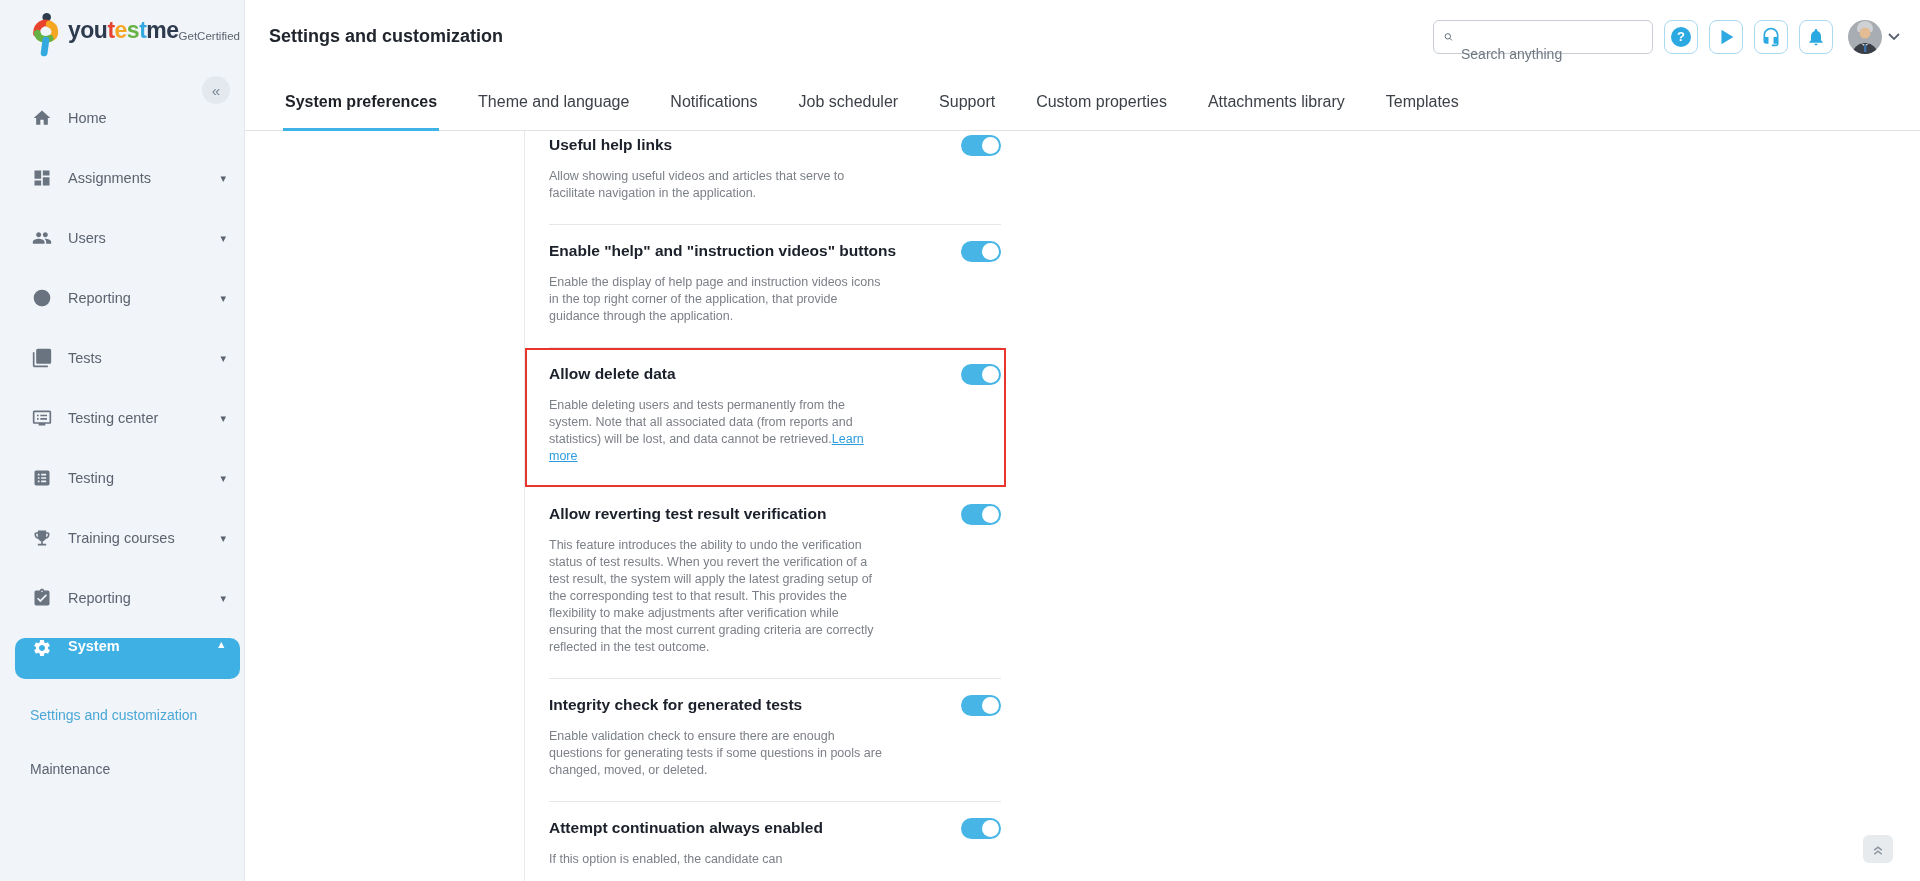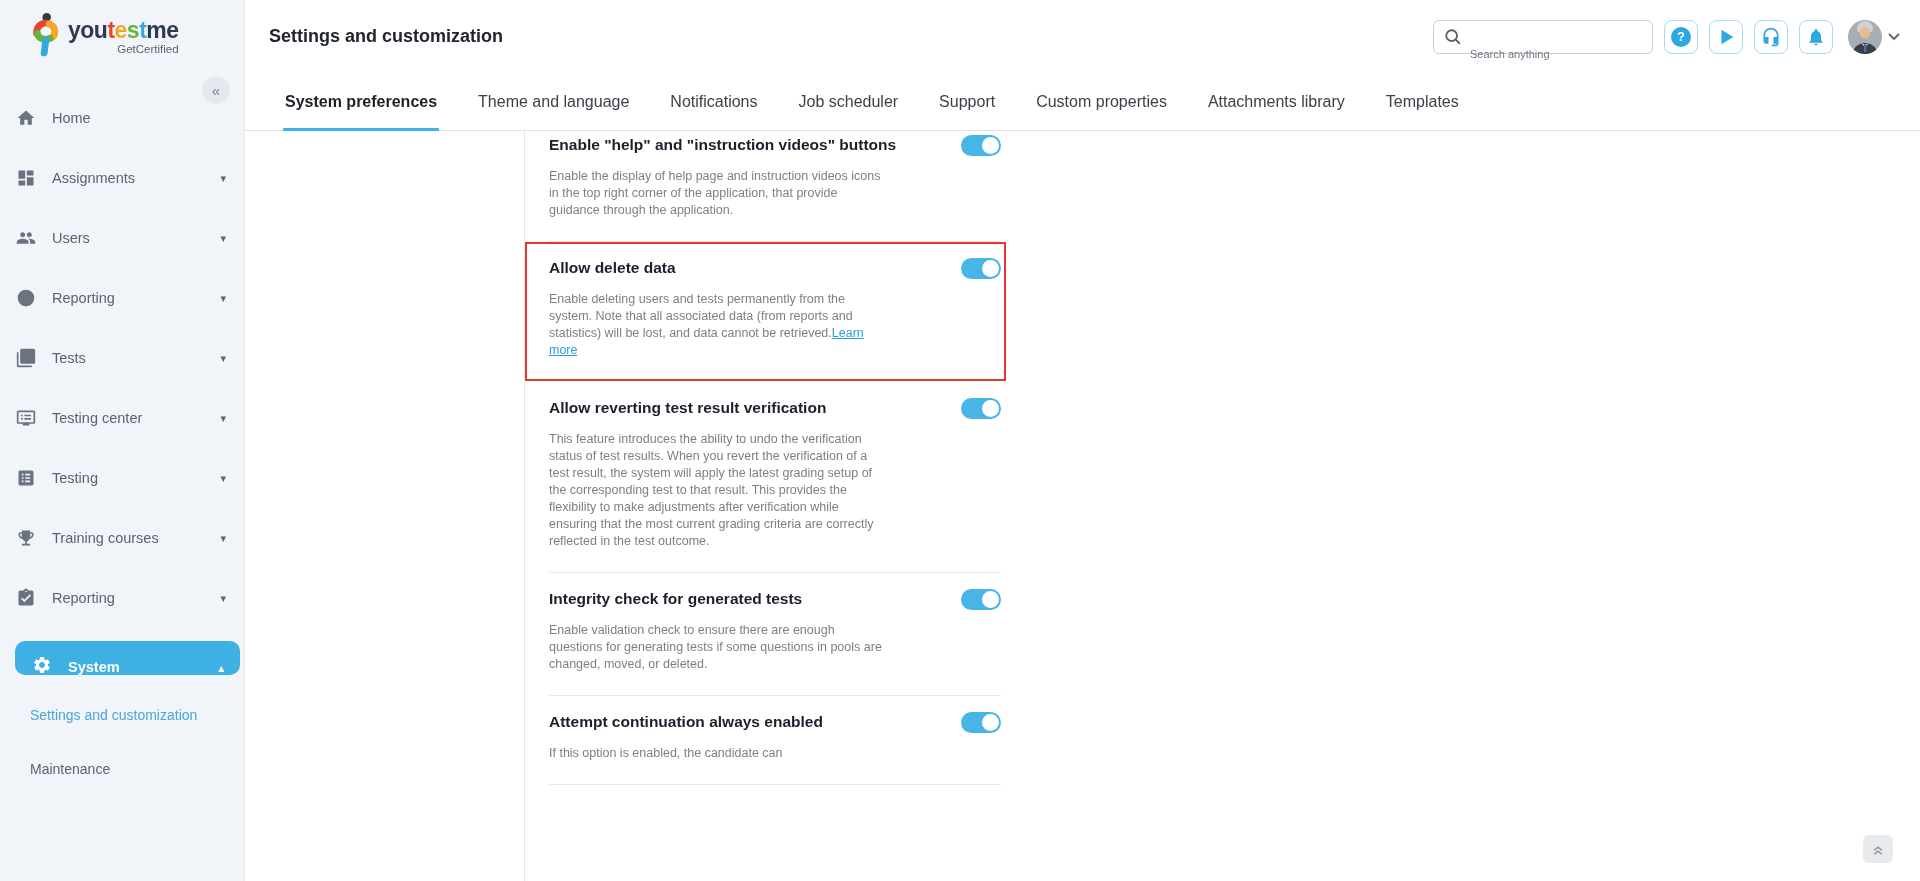--- a/index.html
+++ b/index.html
@@ -3,46 +3,46 @@
 <meta charset="utf-8">
 <style>
   * { margin:0; padding:0; box-sizing:border-box; }
   html,body { width:1920px; height:881px; overflow:hidden; font-family:"Liberation Sans", sans-serif; background:#fff; }
   .app { position:relative; width:1920px; height:881px; }
 
   
   .sidebar { position:absolute; left:0; top:0; width:245px; height:881px; background:#f1f4f9; border-right:1px solid #e3e8ef; }
   .logo { display:flex; align-items:flex-start; padding:10px 0 0 28px; cursor:pointer; }
   .logo-mark { width:34px; height:50px; margin-right:6px; }
-  .logo-textwrap { display:flex; flex-direction:column; align-items:flex-end; margin-top:8px; }
+  .logo-textwrap { display:flex; align-items:flex-end; margin-top:8px; }
   .logo-text { font-size:23px; font-weight:bold; letter-spacing:-0.5px; line-height:24px; }
   .logo-tagline { font-size:11.5px; color:#5b6370; margin-top:1px; }
   .collapse-btn { position:absolute; top:76px; right:14px; width:28px; height:28px; border-radius:50%; background:#e4e9f0; color:#76818f; font-size:15px; display:flex; align-items:center; justify-content:center; cursor:pointer; }
   .nav { list-style:none; margin-top:28px; }
-  .nav-item { display:flex; align-items:center; height:60px; padding:0 18px 0 16px; color:#5b6370; font-size:14.5px; cursor:pointer; }
+  .nav-item { display:flex; align-items:center; height:60px; padding:0 18px 0 32px; color:#5b6370; font-size:14.5px; cursor:pointer; }
   .nav-item .nicon { width:20px; height:20px; margin-right:16px; flex:0 0 20px; }
   .nav-item .nicon svg { width:20px; height:20px; fill:#6a7380; }
   .nav-item .nlabel { flex:1; }
   .nav-item .chev { font-size:11px; color:#5b6370; }
   .nav-item-active-slot { height:60px; display:flex; align-items:center; }
-  .nav-item-active { display:flex; align-items:flex-end; height:34px; margin:0 4px 0 15px; flex:1; background:#3fb0e4; border-radius:10px; padding:0 16px 0 17px; color:#fff; font-size:14.5px; font-weight:bold; cursor:pointer; }
+  .nav-item-active { display:flex; align-items:flex-start; height:41px; margin:0 4px 0 15px; flex:1; background:#3fb0e4; border-radius:10px; padding:0 16px 0 17px; color:#fff; font-size:14.5px; font-weight:bold; cursor:pointer; }
   .nav-item-active .nicon { width:20px; height:20px; margin-right:16px; }
   .nav-item-active .nicon svg { width:20px; height:20px; fill:#ffffff; }
   .nav-item-active .nlabel { flex:1; }
   .nav-item-active .chev { font-size:11px; color:#fff; }
   .sub-item { display:flex; align-items:center; height:54px; padding-left:30px; font-size:14px; color:#5b6370; cursor:pointer; }
   .sub-item.active { color:#4aa7d6; }
 
   
   .main { margin-left:245px; }
   .header { height:73px; display:flex; align-items:center; padding:0 20px 0 24px; background:#fff; }
   .page-title { font-size:18px; font-weight:bold; color:#21262e; }
   .header-right { margin-left:auto; display:flex; align-items:center; gap:11px; }
   .search-box { width:220px; height:34px; border:1px solid #c9ced6; border-radius:6px; background:#fff; display:flex; align-items:center; padding:0 10px; gap:8px; }
-  .search-box input { border:none; outline:none; flex:1; font-size:11px; color:#333; font-family:"Liberation Sans", sans-serif; background:transparent;margin-top:35px; }
+  .search-box input { border:none; outline:none; flex:1; font-size:14px; color:#333; font-family:"Liberation Sans", sans-serif; background:transparent;margin-top:35px; }
   .search-box input::placeholder { color:#6f7781; }
   .icon-btn { width:34px; height:34px; border:1px solid #aad9f2; border-radius:8px; background:#fff; display:flex; align-items:center; justify-content:center; cursor:pointer; }
   .help-circle { width:20px; height:20px; border-radius:50%; background:#2da9e1; color:#fff; font-size:13px; font-weight:bold; display:flex; align-items:center; justify-content:center; }
   .avatar-wrap { display:flex; align-items:center; gap:6px; margin-left:4px; cursor:pointer; }
   .avatar { width:34px; height:34px; border-radius:50%; overflow:hidden; }
 
   
   .tabs { height:58px; display:flex; align-items:center; gap:41px; padding-left:40px; border-bottom:1px solid #e2e2e2; background:#fff; }
   .tab { font-size:16px; color:#3c4048; height:58px; display:flex; align-items:center; position:relative; cursor:pointer; white-space:nowrap; }
   .tab.active { color:#1d2127; font-weight:bold; }
@@ -229,20 +229,29 @@
       <div class="tab">Custom properties</div>
       <div class="tab">Attachments library</div>
       <div class="tab">Templates</div>
     </nav>
 
     <section class="content">
       <div class="vline"></div>
 
       <div class="settings-col">
 
+        <div class="setting">
+          <div class="setting-head">
+            <h3 class="setting-title">Useful help links</h3>
+            <div class="toggle">
+                <div class="knob"></div>
+              </div>
+          </div>
+          <p class="desc"><span>Allow showing useful videos and articles that serve to facilitate navigation in the application.</span></p>
+        </div>
 
         <div class="setting">
           <div class="setting-head">
             <h3 class="setting-title">Enable "help" and "instruction videos" buttons</h3>
             <div class="toggle">
                 <div class="knob"></div>
               </div>
           </div>
           <p class="desc"><span>Enable the display of help page and instruction videos icons in the top right corner of the application, that provide guidance through the application.</span></p>
         </div>

